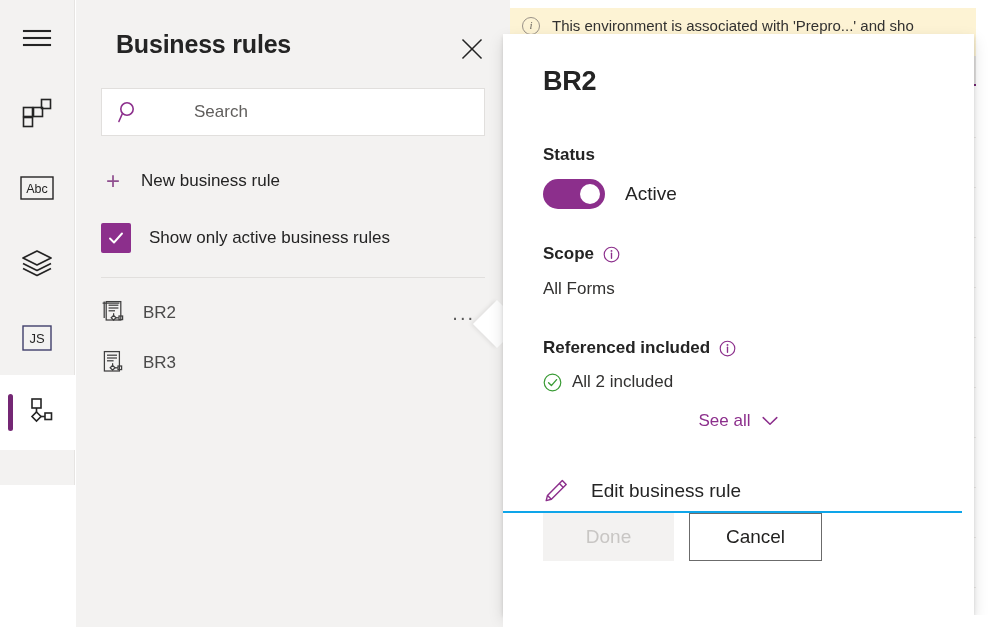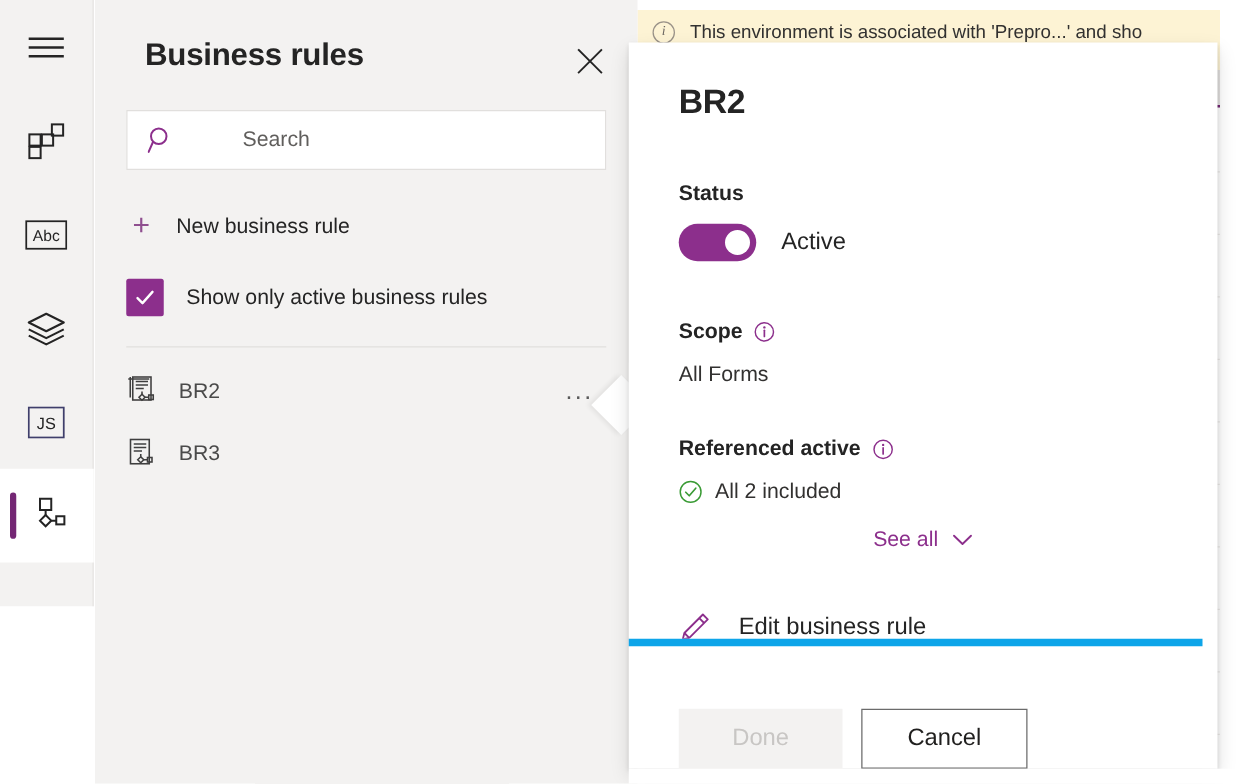--- a/index.html
+++ b/index.html
@@ -133,37 +133,37 @@
   .toggle-row { display: flex; align-items: center; gap: 20px; margin-top: 14px; }
   .toggle {
     width: 62px; height: 30px; border-radius: 15px; background: #8c2f8c;
     position: relative; cursor: pointer; flex: none;
   }
   .toggle .knob {
     position: absolute; right: 5px; top: 5px; width: 20px; height: 20px;
     border-radius: 50%; background: #ffffff;
   }
   .toggle-text { font-size: 19px; color: #242424; }
-  .sec-scope { margin-top: 46px; }
+  .sec-scope { margin-top: 35px; }
   .co-value { font-size: 17px; color: #323130; margin-top: 15px; }
   .sec-refcols { margin-top: 39px; }
   .refcols-state { display: flex; align-items: center; gap: 10px; margin-top: 14px; }
   .refcols-text { font-size: 17px; color: #323130; }
   .see-all {
     display: flex; align-items: center; gap: 12px; margin-top: 19px;
     color: #8c2f8c; font-size: 17px; cursor: pointer; justify-content: center;
   }
   .edit-row {
     display: flex; align-items: center; gap: 22px; margin-top: 47px; cursor: pointer;
   }
   .edit-text { font-size: 19px; color: #242424; }
   .co-footer {
     position: absolute; left: 0; right: 12px; bottom: 0; height: 104px;
-    border-top: 6px solid #0ea5e9;
-    display: flex; align-items: flex-end; gap: 15px; padding-left: 40px;
+    border-top: 2px solid #0ea5e9;
+    display: flex; align-items: flex-start; gap: 15px; padding-left: 40px;
   }
   .btn {
     height: 48px; min-width: 131px; font-size: 19px;
     display: flex; align-items: center; justify-content: center;
     font-family: "Liberation Sans", sans-serif; cursor: pointer;
   }
   .btn-done { background: #f3f2f1; color: #c8c6c4; border: none; cursor: default; }
   .btn-cancel { background: #ffffff; color: #201f1e; border: 1px solid #6b6b6b; min-width: 133px; }
   .co-bottom-peek {
     position: absolute; left: 503px; top: 615px; right: 0; height: 12px;
@@ -390,21 +390,21 @@
               <circle cx="8.5" cy="4.9" r="0.95" fill="#8c2f8c"></circle>
               <line x1="8.5" y1="7.2" x2="8.5" y2="12.2" stroke="#8c2f8c" stroke-width="1.35" stroke-linecap="round"></line>
             </svg>
           </span>
         </div>
         <div class="co-value">All Forms</div>
       </div>
 
       <div class="sec-refcols">
         <div class="co-sec-label">
-          <span>Referenced active</span>
+          <span>Referenced included</span>
           <span>
             <svg class="icon" width="17" height="17" viewBox="0 0 17 17">
               <circle cx="8.5" cy="8.5" r="7.3" fill="none" stroke="#8c2f8c" stroke-width="1.15"></circle>
               <circle cx="8.5" cy="4.9" r="0.95" fill="#8c2f8c"></circle>
               <line x1="8.5" y1="7.2" x2="8.5" y2="12.2" stroke="#8c2f8c" stroke-width="1.35" stroke-linecap="round"></line>
             </svg>
           </span>
         </div>
         <div class="refcols-state">
           <span>

